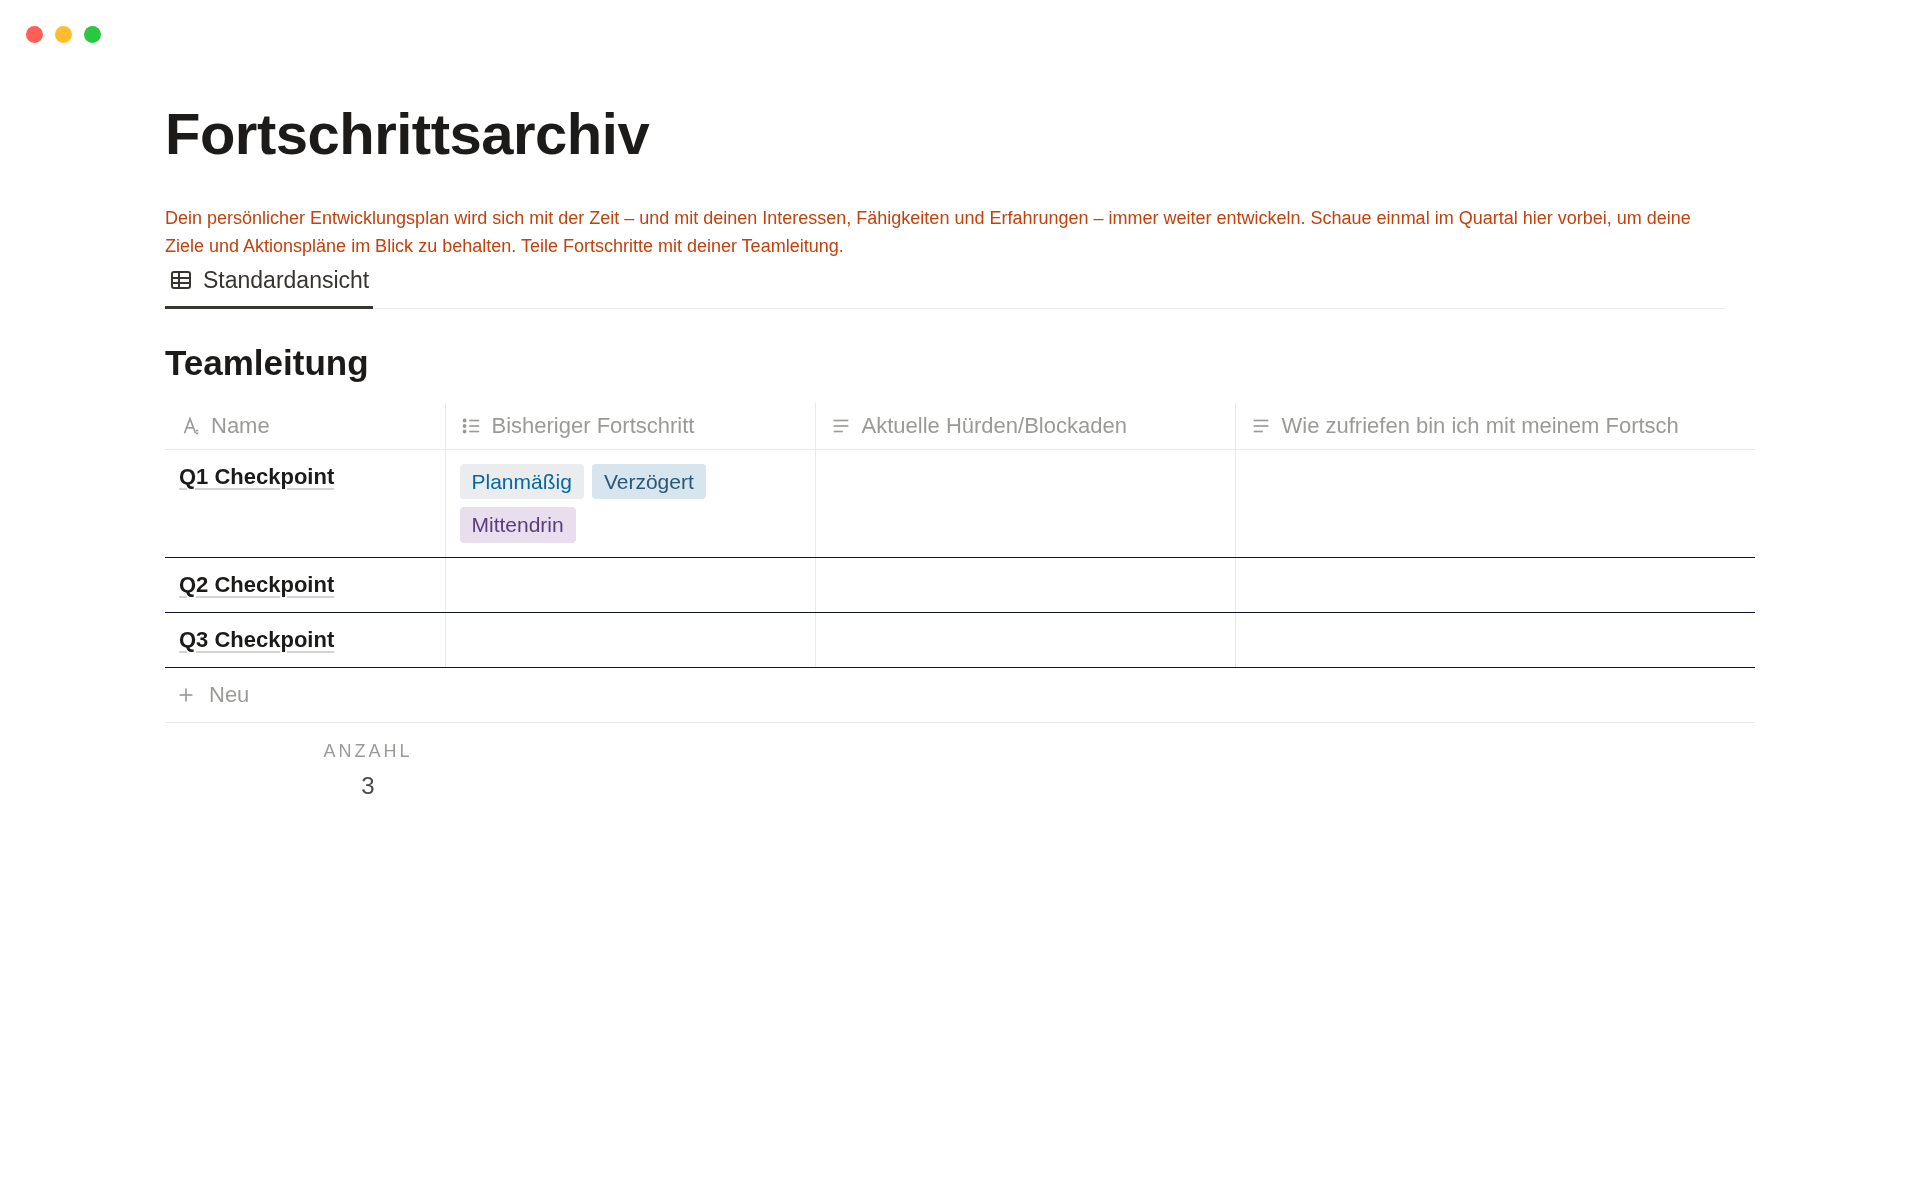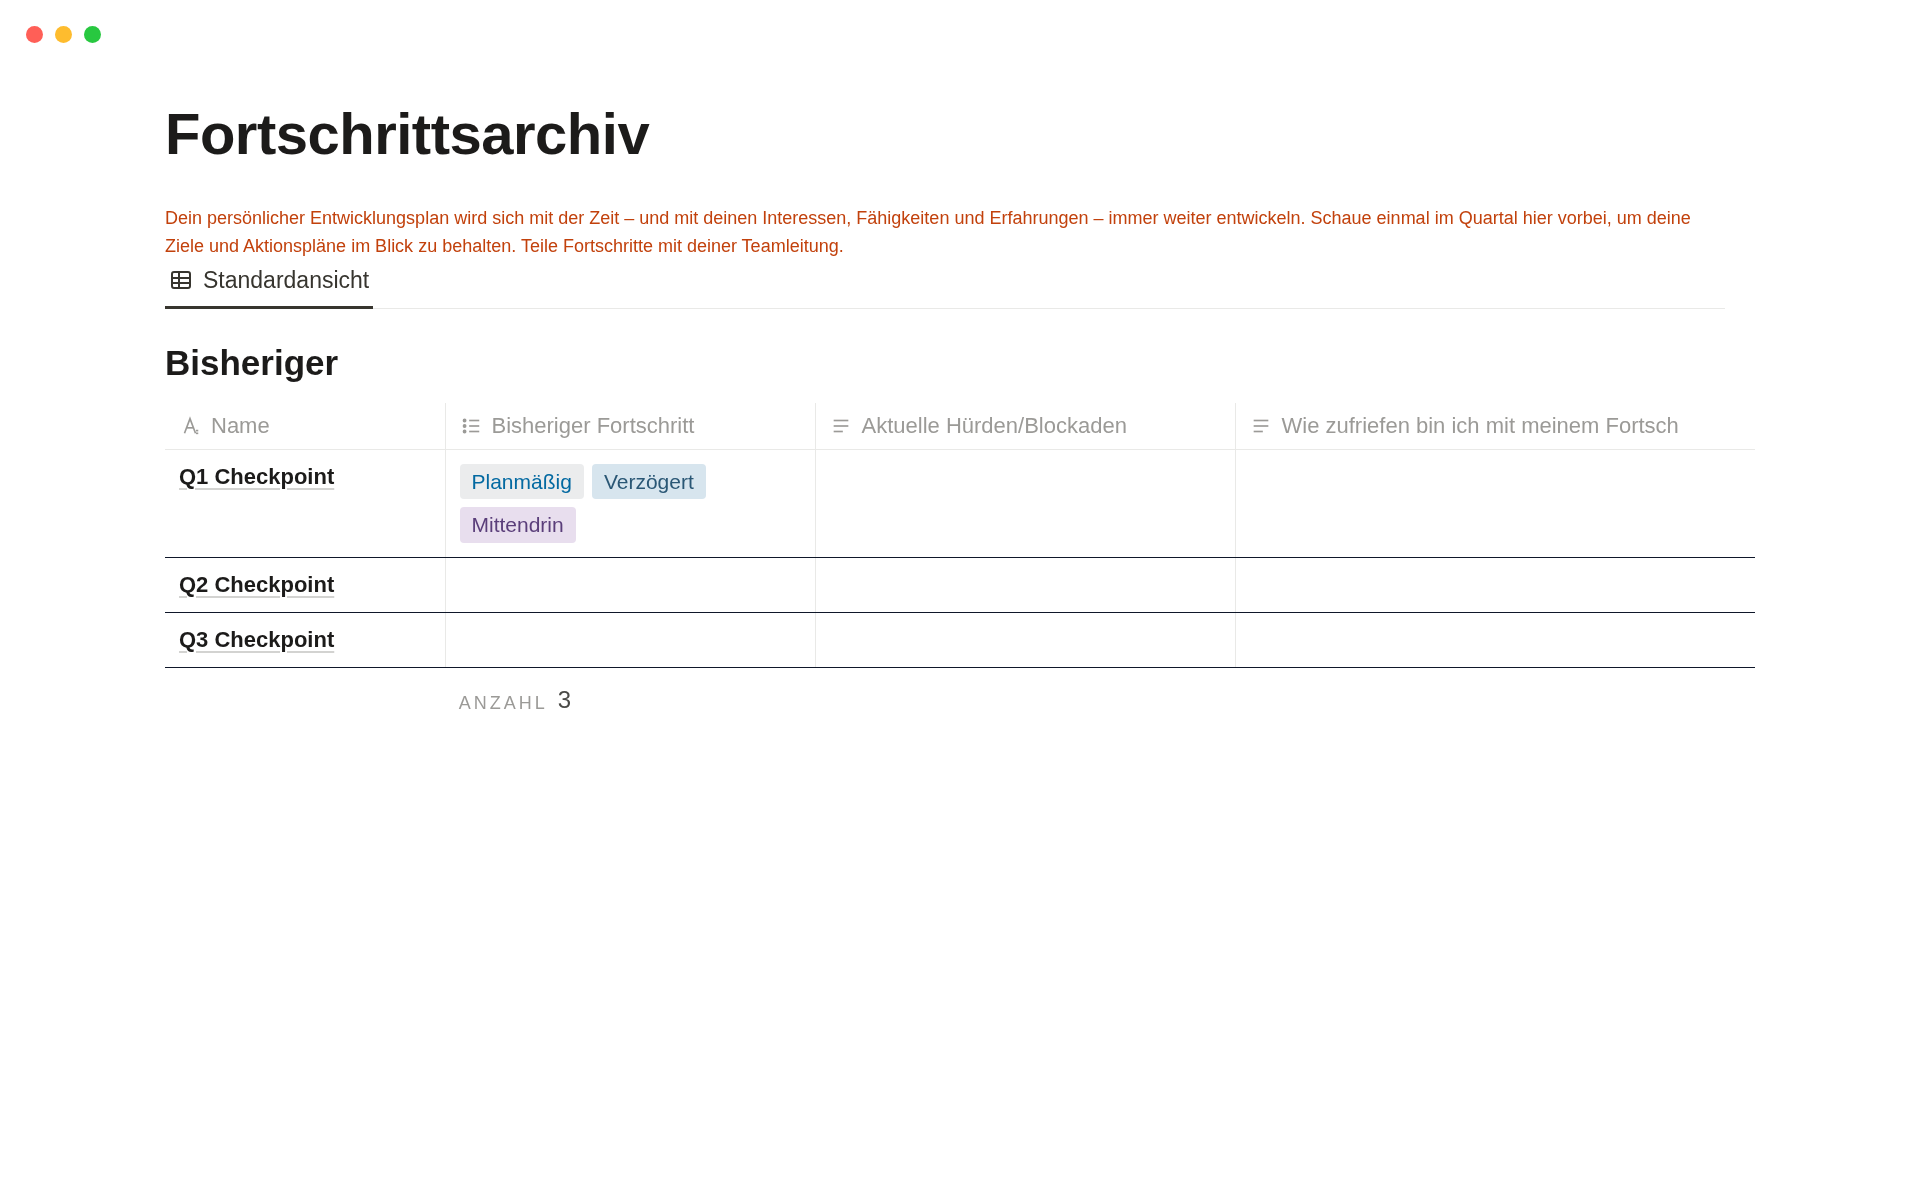--- a/index.html
+++ b/index.html
@@ -147,27 +147,28 @@
     color:#9b9a97;
     border-bottom:1px solid #e9e9e7;
     width:1590px;
     cursor:pointer;
   }
 
   .count-row{
     width:420px;
     display:flex;
     justify-content:flex-end;
-    align-items:flex-end;
+    align-items:center;
     gap:10px;
     padding:18px 14px 0 0;
     font-size:18px;
     color:#9b9a97;
     letter-spacing:3px;
     text-transform:uppercase;
+    flex-direction:column;
   }
   .count-row .num{
     font-size:24px;
     color:#4a4a47;
     letter-spacing:0;
   }
 
   svg{display:block;}
 </style>
 </head>
@@ -194,21 +195,21 @@
             <rect x="3" y="4" width="18" height="16" rx="2"></rect>
             <line x1="3" y1="10" x2="21" y2="10"></line>
             <line x1="3" y1="15" x2="21" y2="15"></line>
             <line x1="10" y1="4" x2="10" y2="20"></line>
           </svg>
         </span>
         <span>Standardansicht</span>
       </div>
     </div>
 
-    <h2 class="db-title">Bisheriger</h2>
+    <h2 class="db-title">Teamleitung</h2>
 
     <table class="db-table">
       <colgroup>
         <col class="col-name">
           <col class="col-prog">
           <col class="col-block">
           <col class="col-sat">
       </colgroup>
       <thead>
         <tr>
@@ -291,20 +292,29 @@
             <td class="name-cell">Q3 Checkpoint</td>
             <td class="sep">
               <div class="tags-wrap"></div>
             </td>
             <td class="sep"></td>
             <td class="sep"></td>
           </tr>
         </tbody>
     </table>
 
+    <div class="new-row">
+      <span>
+        <svg width="22" height="22" viewBox="0 0 24 24" fill="none" stroke="#9b9a97" stroke-width="1.8">
+          <line x1="12" y1="5" x2="12" y2="19"></line>
+            <line x1="5" y1="12" x2="19" y2="12"></line>
+        </svg>
+      </span>
+      <span>Neu</span>
+    </div>
 
     <div class="count-row">
       <span>ANZAHL</span>
       <span class="num">3</span>
     </div>
 
   </div>
 </div>
 
 </body></html>

